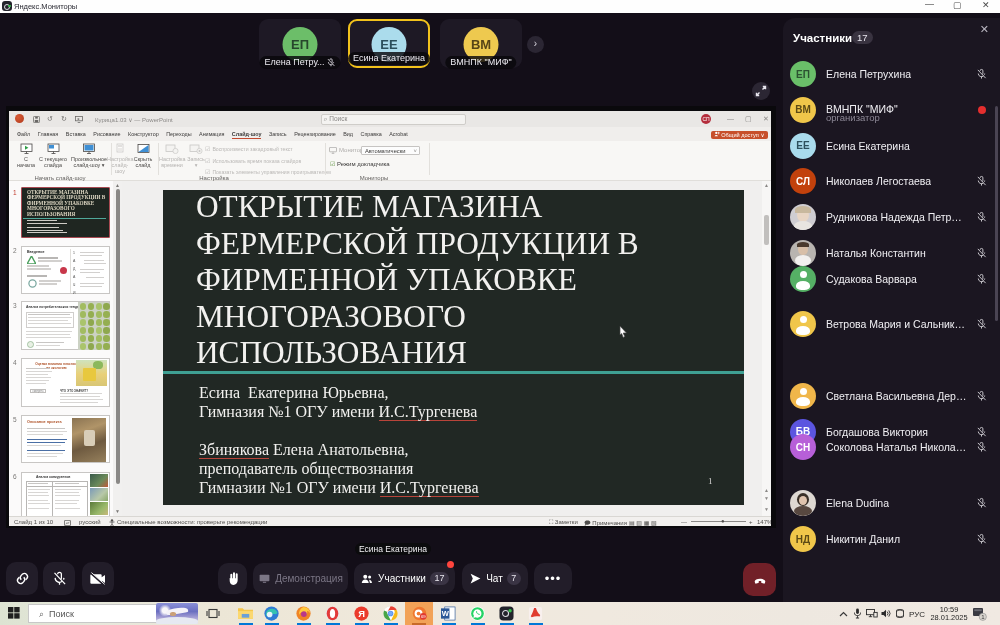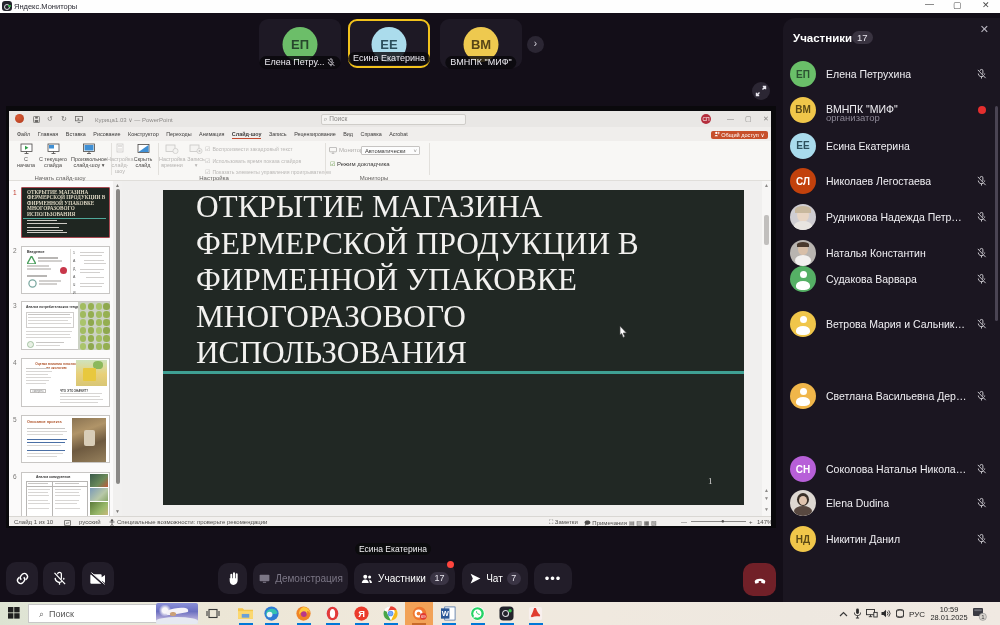--- a/index.html
+++ b/index.html
@@ -409,20 +409,21 @@
     </div>
     <div id="thumbscroll">
       <div style="position:absolute; left:2px; top:1px; font-size:5px; color:#7a7876;">▲</div>
       <div style="position:absolute; left:2.5px; top:8px; width:4px; height:295px; background:#8a8886; border-radius:2px;"></div>
       <div style="position:absolute; left:2px; top:327px; font-size:5px; color:#7a7876;">▼</div>
     </div>
     <div id="canvas">
       <div id="slide">
         <div id="slide-title">ОТКРЫТИЕ МАГАЗИНА<br>ФЕРМЕРСКОЙ ПРОДУКЦИИ В<br>ФИРМЕННОЙ УПАКОВКЕ<br>МНОГОРАЗОВОГО<br>ИСПОЛЬЗОВАНИЯ</div>
         <div id="slide-line"></div>
+        <div id="slide-body">Есина&nbsp; Екатерина Юрьевна,<br>Гимназия №1 ОГУ имени <span class="sp">И.С.Тургенева</span><br><br><span class="sp">Збинякова</span> Елена Анатольевна,<br>преподаватель обществознания<br>Гимназии №1 ОГУ имени <span class="sp">И.С.Тургенева</span></div>
         <div id="pagenum">1</div>
         <svg style="position:absolute; left:456px; top:135px;" width="9" height="13" viewBox="0 0 9 13">
               <path d="M1 1l6.5 7H4.2l1.6 3.6-1.6.8L2.6 8.6 1 10z" fill="#fff" stroke="#444" stroke-width="0.7"></path>
             </svg>
       </div>
     </div>
     <div id="slidescroll">
       <div style="position:absolute; left:2px; top:1px; font-size:5px; color:#8a8886;">▲</div>
       <div style="position:absolute; left:1.5px; top:34px; width:5px; height:30px; background:#c1bfbd; border-radius:2px;"></div>
       <div style="position:absolute; left:2px; top:306px; font-size:5px; color:#8a8886;">▲</div>
@@ -599,21 +600,31 @@
   <div class="prow" style="top:364.9px;">
     <div class="pavatar persona" style="background:#f0b64a;"></div>
     <div class="pname">Светлана Васильевна Дереп...</div>
     <svg class="pmic" viewBox="0 0 24 24" fill="none" stroke="#d6d4da" stroke-width="2">
         <path d="M9 5a3 3 0 0 1 6 0v6a3 3 0 0 1-1 2.2"></path>
         <path d="M5 11a7 7 0 0 0 11.6 5.2M19 11a7 7 0 0 1-.6 2.8"></path>
         <path d="M12 18v4"></path>
         <path d="M4 3l17 18"></path>
       </svg>
   </div>
-  <div class="prow" style="top:438px;text-decoration:underline;">
+  <div class="prow" style="top:400.7px;">
+    <div class="pavatar" style="background:#5b55e0; color:#fff;">БВ</div>
+    <div class="pname">Богдашова Виктория</div>
+    <svg class="pmic" viewBox="0 0 24 24" fill="none" stroke="#d6d4da" stroke-width="2">
+        <path d="M9 5a3 3 0 0 1 6 0v6a3 3 0 0 1-1 2.2"></path>
+        <path d="M5 11a7 7 0 0 0 11.6 5.2M19 11a7 7 0 0 1-.6 2.8"></path>
+        <path d="M12 18v4"></path>
+        <path d="M4 3l17 18"></path>
+      </svg>
+  </div>
+  <div class="prow" style="top:416px;text-decoration:underline;">
     <div class="pavatar" style="background:#b75fd8; color:#fff;">СН</div>
     <div class="pname">Соколова Наталья Николаев...</div>
     <svg class="pmic" viewBox="0 0 24 24" fill="none" stroke="#d6d4da" stroke-width="2">
         <path d="M9 5a3 3 0 0 1 6 0v6a3 3 0 0 1-1 2.2"></path>
         <path d="M5 11a7 7 0 0 0 11.6 5.2M19 11a7 7 0 0 1-.6 2.8"></path>
         <path d="M12 18v4"></path>
         <path d="M4 3l17 18"></path>
       </svg>
   </div>
   <div class="prow" style="top:508px;">

